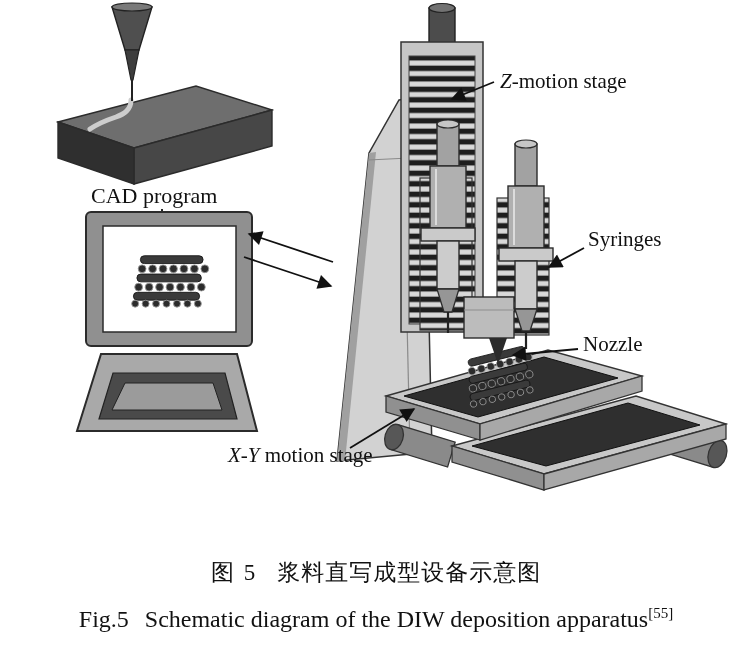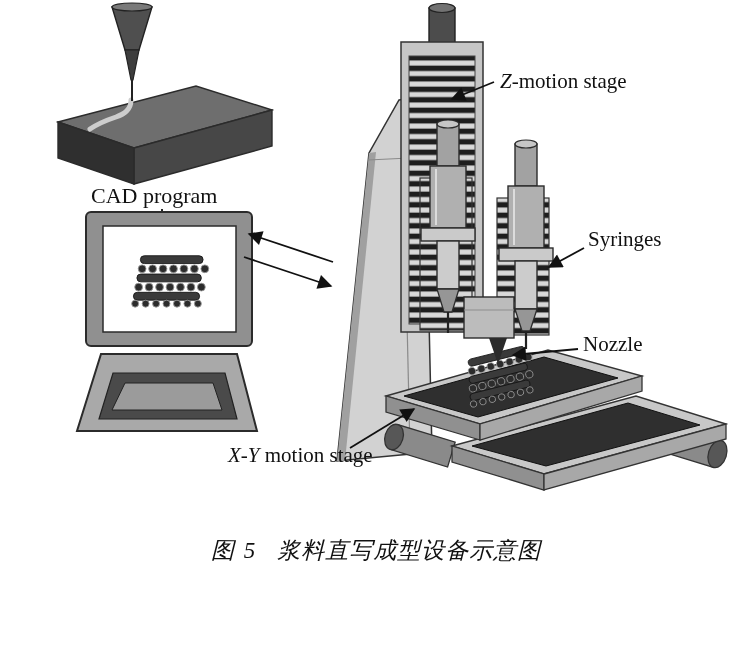--- a/index.html
+++ b/index.html
@@ -7,21 +7,21 @@
     width:752px;height:671px;background:#ffffff;overflow:hidden;
     font-family:"Liberation Serif", serif;color:#111;
   }
   .page{position:relative;width:752px;height:671px;}
   svg{display:block;}
   .lbl{font:21px "Liberation Serif", serif;fill:#111;}
   .cadlbl{font:22px "Liberation Serif", serif;fill:#111;}
   .it{font-style:italic;}
   .ln{stroke:#111;stroke-width:1.8;fill:none;}
   .edge{stroke:#2b2b2b;stroke-width:1.4;}
-  .captions{text-align:center;font-style:italic;}
+  .captions{margin-top:22px;text-align:center;}
   .cap-zh{font-size:23px;letter-spacing:1px;}
   .cap-zh .cap-label{margin-right:20px;letter-spacing:2px;}
   .cap-en{font-size:24px;margin-top:17px;}
   .cap-en .cap-label{margin-right:16px;}
   .cap-en sup{font-size:15px;}
 </style>
 </head>
 <body>
 
 <div class="page">
@@ -189,15 +189,18 @@
 
     <line class="ln" x1="350" y1="448" x2="414" y2="409" marker-end="url(#ah)"></line>
     <text class="lbl" x="228" y="462" xml:space="preserve"><tspan class="it">X-Y</tspan><tspan> motion stage</tspan></text>
   </g>
 </svg>
 
   <div class="captions">
     <div class="cap-zh">
       <span class="cap-label">图 5</span><span>浆料直写成型设备示意图</span>
     </div>
+    <div class="cap-en">
+      <span class="cap-label">Fig.5</span><span>Schematic diagram of the DIW deposition apparatus</span><sup>[55]</sup>
+    </div>
   </div>
 
 </div>
 
 </body></html>

